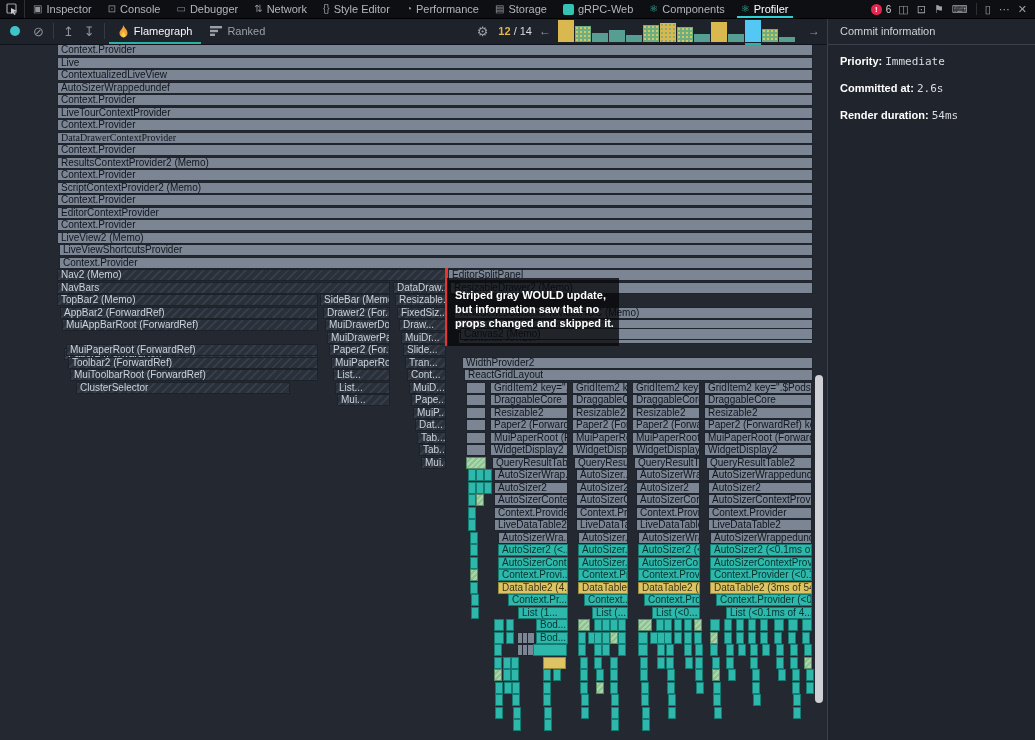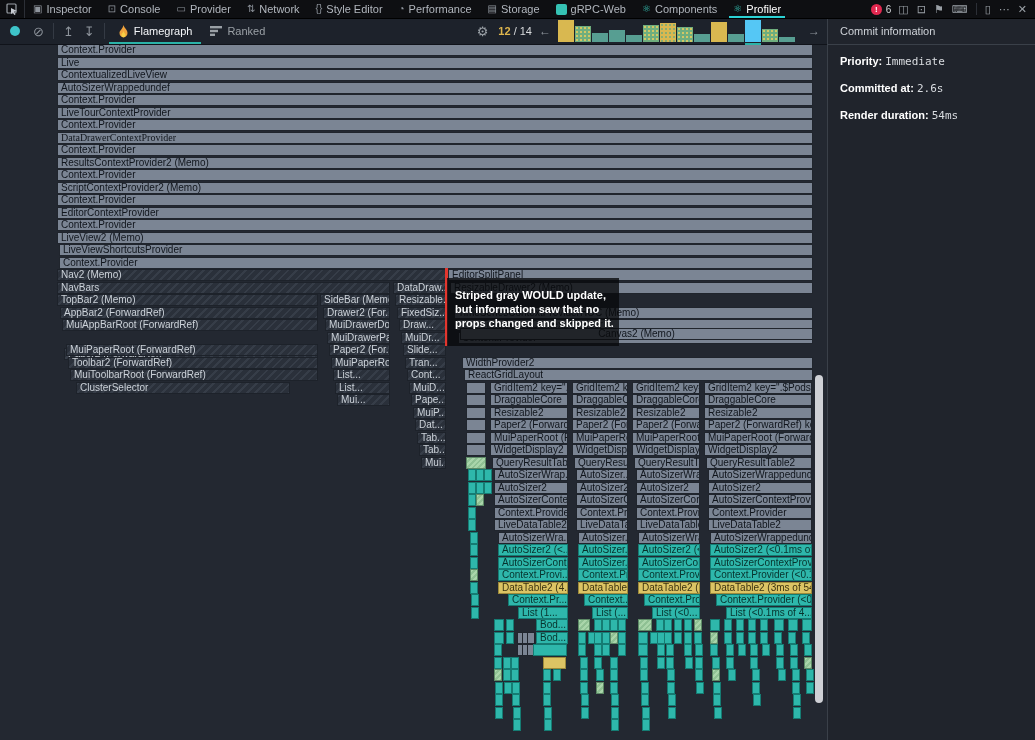--- a/index.html
+++ b/index.html
@@ -84,21 +84,21 @@
       <div class="tab">
         <span class="tabicon ">▣</span>
         <span>Inspector</span>
       </div>
       <div class="tab">
         <span class="tabicon ">⊡</span>
         <span>Console</span>
       </div>
       <div class="tab">
         <span class="tabicon ">▭</span>
-        <span>Provider</span>
+        <span>Debugger</span>
       </div>
       <div class="tab">
         <span class="tabicon ">⇅</span>
         <span>Network</span>
       </div>
       <div class="tab">
         <span class="tabicon ">{}</span>
         <span>Style Editor</span>
       </div>
       <div class="tab">
@@ -251,21 +251,21 @@
     <div class="bar s" style="left: 413px; top: 363px; width: 33px;">MuiP...</div>
     <div class="bar s" style="left: 415px; top: 375px; width: 31px;">Dat...</div>
     <div class="bar s" style="left: 417px; top: 388px; width: 29px;">Tab...</div>
     <div class="bar s" style="left: 419px; top: 400px; width: 27px;">Tab...</div>
     <div class="bar s" style="left: 421px; top: 413px; width: 25px;">Mui...</div>
     <div class="bar g" style="left: 448px; top: 225px; width: 365px;">EditorSplitPanel</div>
     <div class="bar g" style="left: 450px; top: 238px; width: 363px;">ResizableDrawer2 (Memo)</div>
     <div class="bar g" style="left: 454px; top: 263px; width: 359px;">TimeSeriesContextProviderHOC (Memo)</div>
     <div class="bar g" style="left: 456px; top: 275px; width: 357px; padding-left: 24px;">TimeSeriesContextProvider</div>
     <div class="bar g" style="left: 458px; top: 288px; width: 355px;">Context.Provider</div>
-    <div class="bar g" style="left: 460px; top: 284px; width: 353px; text-align: center;">Canvas2 (Memo)</div>
+    <div class="bar g" style="left: 460px; top: 284px; width: 353px;">Canvas2 (Memo)</div>
     <div class="bar g" style="left: 462px; top: 313px; width: 351px;">WidthProvider2</div>
     <div class="bar g" style="left: 464px; top: 325px; width: 349px;">ReactGridLayout</div>
     <div class="bar g" style="left: 466px; top: 338px; width: 20px;"></div>
     <div class="bar g" style="left: 466px; top: 350px; width: 20px;"></div>
     <div class="bar g" style="left: 466px; top: 363px; width: 20px;"></div>
     <div class="bar g" style="left: 466px; top: 375px; width: 20px;"></div>
     <div class="bar g" style="left: 466px; top: 388px; width: 20px;"></div>
     <div class="bar g" style="left: 466px; top: 400px; width: 20px;"></div>
     <div class="bar p" style="left: 466px; top: 413px; width: 20px;"></div>
     <div class="bar t" style="left: 468px; top: 425px; width: 6px;"></div>

